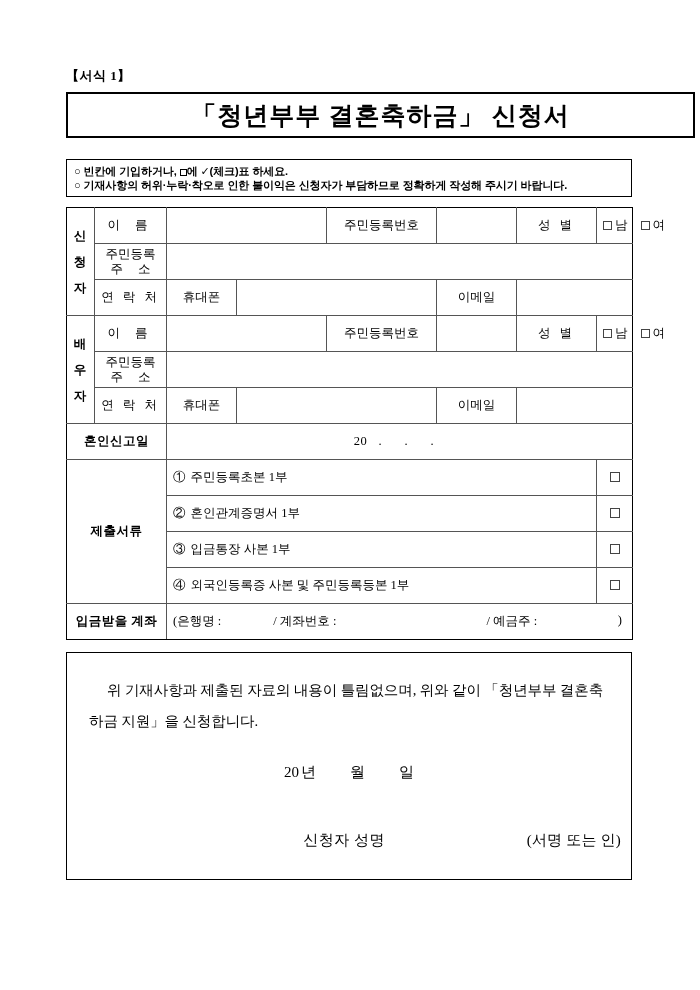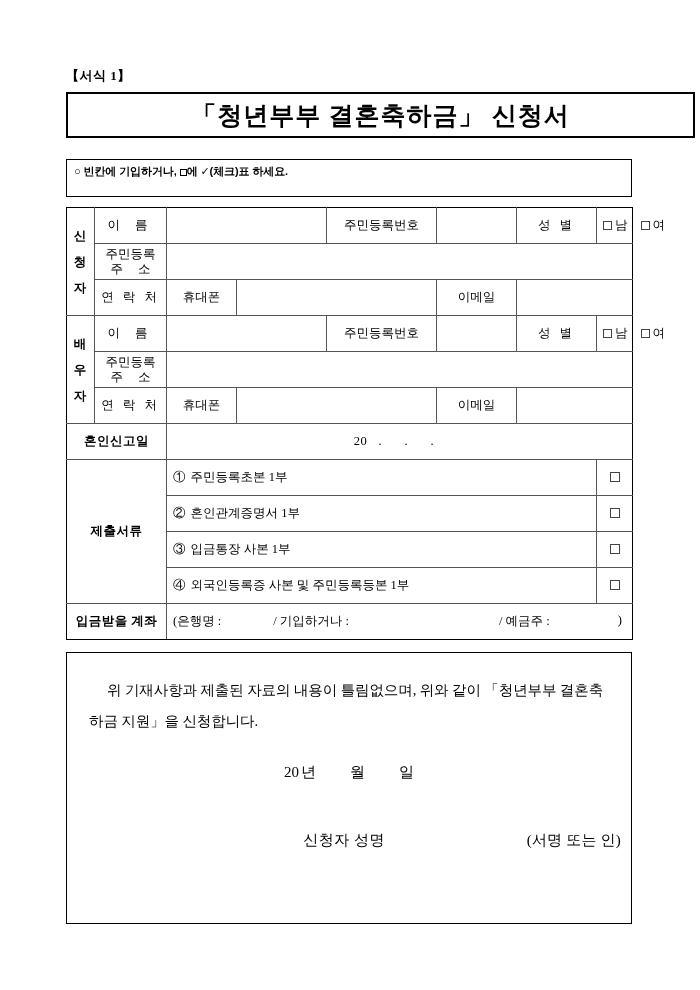--- a/index.html
+++ b/index.html
@@ -199,21 +199,21 @@
   .acct-cell .seg-acc  { display: inline-block; margin-left: 52px; }
   .acct-cell .seg-own  { display: inline-block; margin-left: 150px; }
   .acct-cell .paren-r  { position: absolute; right: 10px; }
 
   
   .decl-box {
     position: absolute;
     left: 66px;
     top: 652px;
     width: 566px;
-    height: 272px;
+    height: 228px;
     border: 1.8px solid #000;
     box-sizing: border-box;
   }
   .decl-p {
     position: absolute;
     left: 22px;
     right: 18px;
     top: 22px;
     font-size: 14.5px;
     line-height: 31px;
@@ -256,20 +256,23 @@
   <div class="form-no">【서식 1】</div>
 
   <div class="title-box">
     <div class="title-text">「청년부부 결혼축하금」 신청서</div>
   </div>
 
   <div class="notice-box">
     <div class="notice-line">
       <span class="bullet">○</span><span>빈칸에 기입하거나,</span>
       <span class="nbox"></span><span>에 ✓(체크)표 하세요.</span>
+    </div>
+    <div class="notice-line">
+      <span class="bullet">○</span><span>기재사항의 허위·누락·착오로 인한 불이익은 신청자가 부담하므로 정확하게 작성해 주시기 바랍니다.</span>
     </div>
   </div>
 
   <table class="grid">
     <colgroup>
       <col style="width:28px">
       <col style="width:72px">
       <col style="width:70px">
       <col style="width:90px">
       <col style="width:60px">
@@ -382,21 +385,21 @@
         <span class="num">④</span><span>외국인등록증 사본 및 주민등록등본 1부</span>
       </td>
       <td class="doc-check outer-r">
         <span class="cbox"></span>
       </td>
     </tr>
 
     <tr>
       <td class="row-bold-label outer-l outer-b" colspan="2">입금받을 계좌</td>
       <td class="acct-cell outer-r outer-b" colspan="8">
-        <span class="seg-bank">(은행명 :</span><span class="seg-acc">/ 기입하거나 :</span><span class="seg-own">/ 예금주 :</span><span class="paren-r">)</span>
+        <span class="seg-bank">(은행명 :</span><span class="seg-acc">/ 계좌번호 :</span><span class="seg-own">/ 예금주 :</span><span class="paren-r">)</span>
       </td>
     </tr>
   </tbody>
     </table>
 
   <div class="decl-box">
     <div class="decl-p">위 기재사항과 제출된 자료의 내용이 틀림없으며, 위와 같이 「청년부부 결혼축하금 지원」을 신청합니다.</div>
     <div class="decl-date">
       <span>20</span><span class="y">년</span><span class="m">월</span><span>일</span>
     </div>

